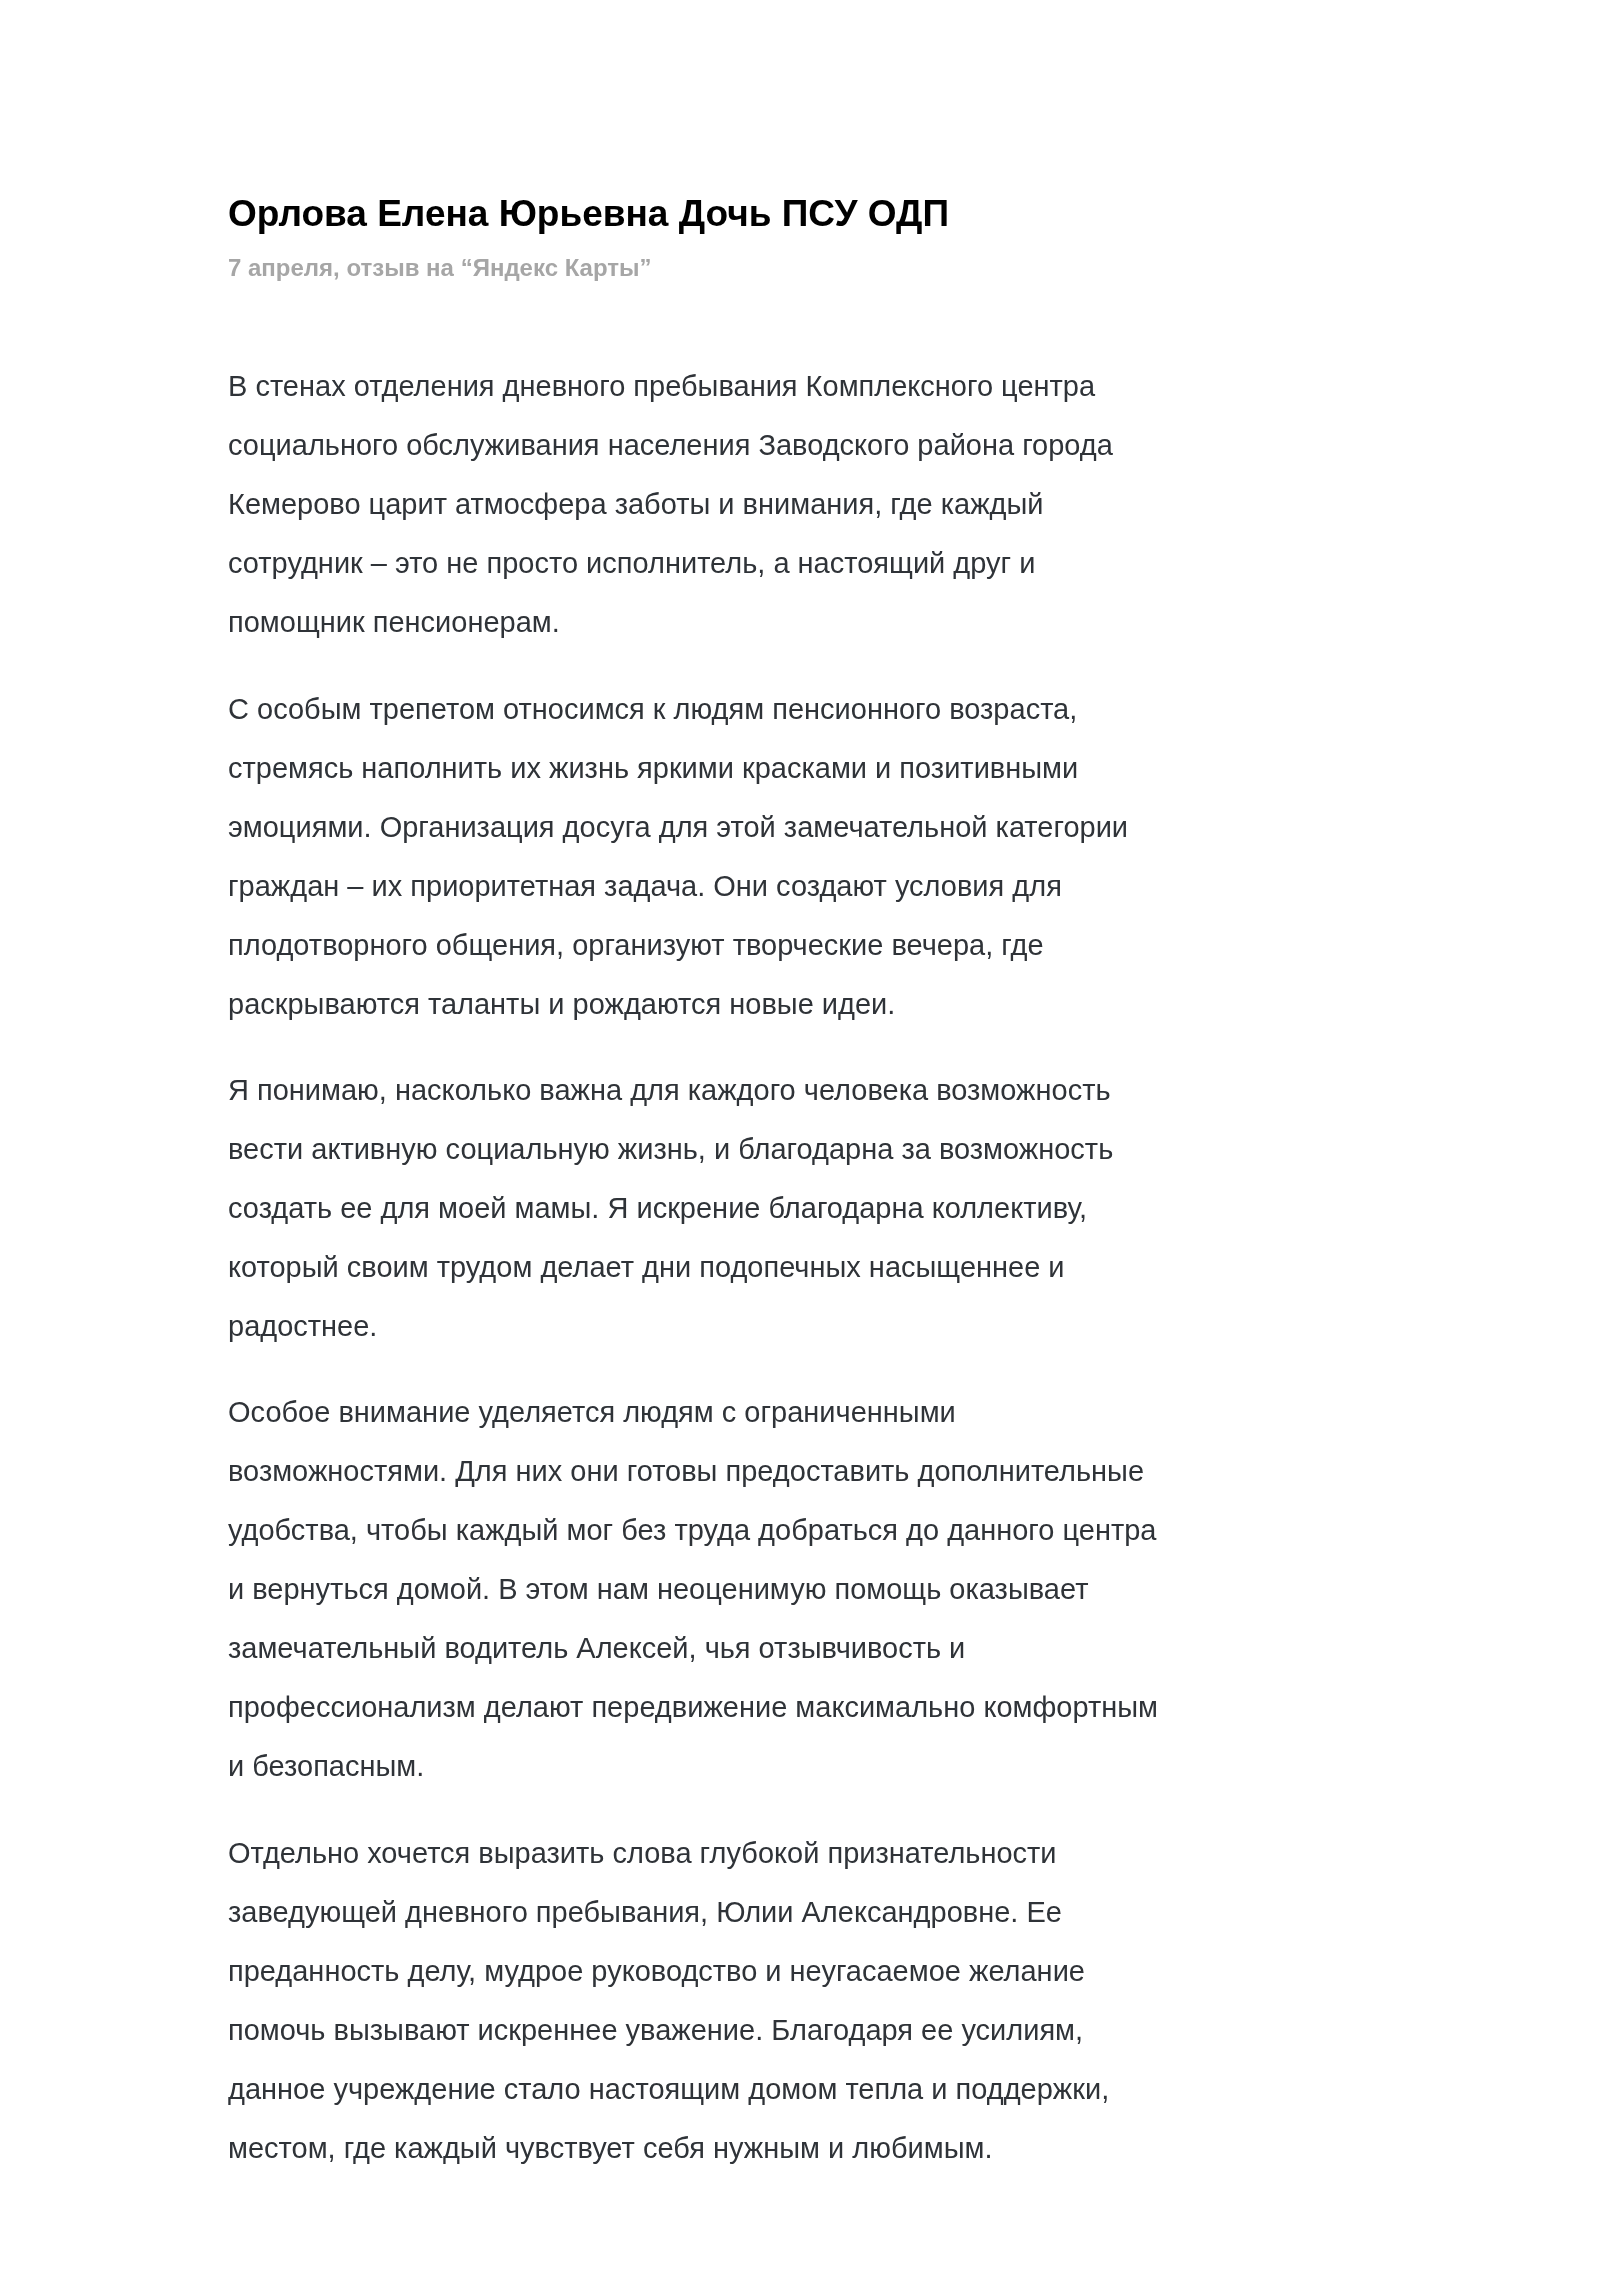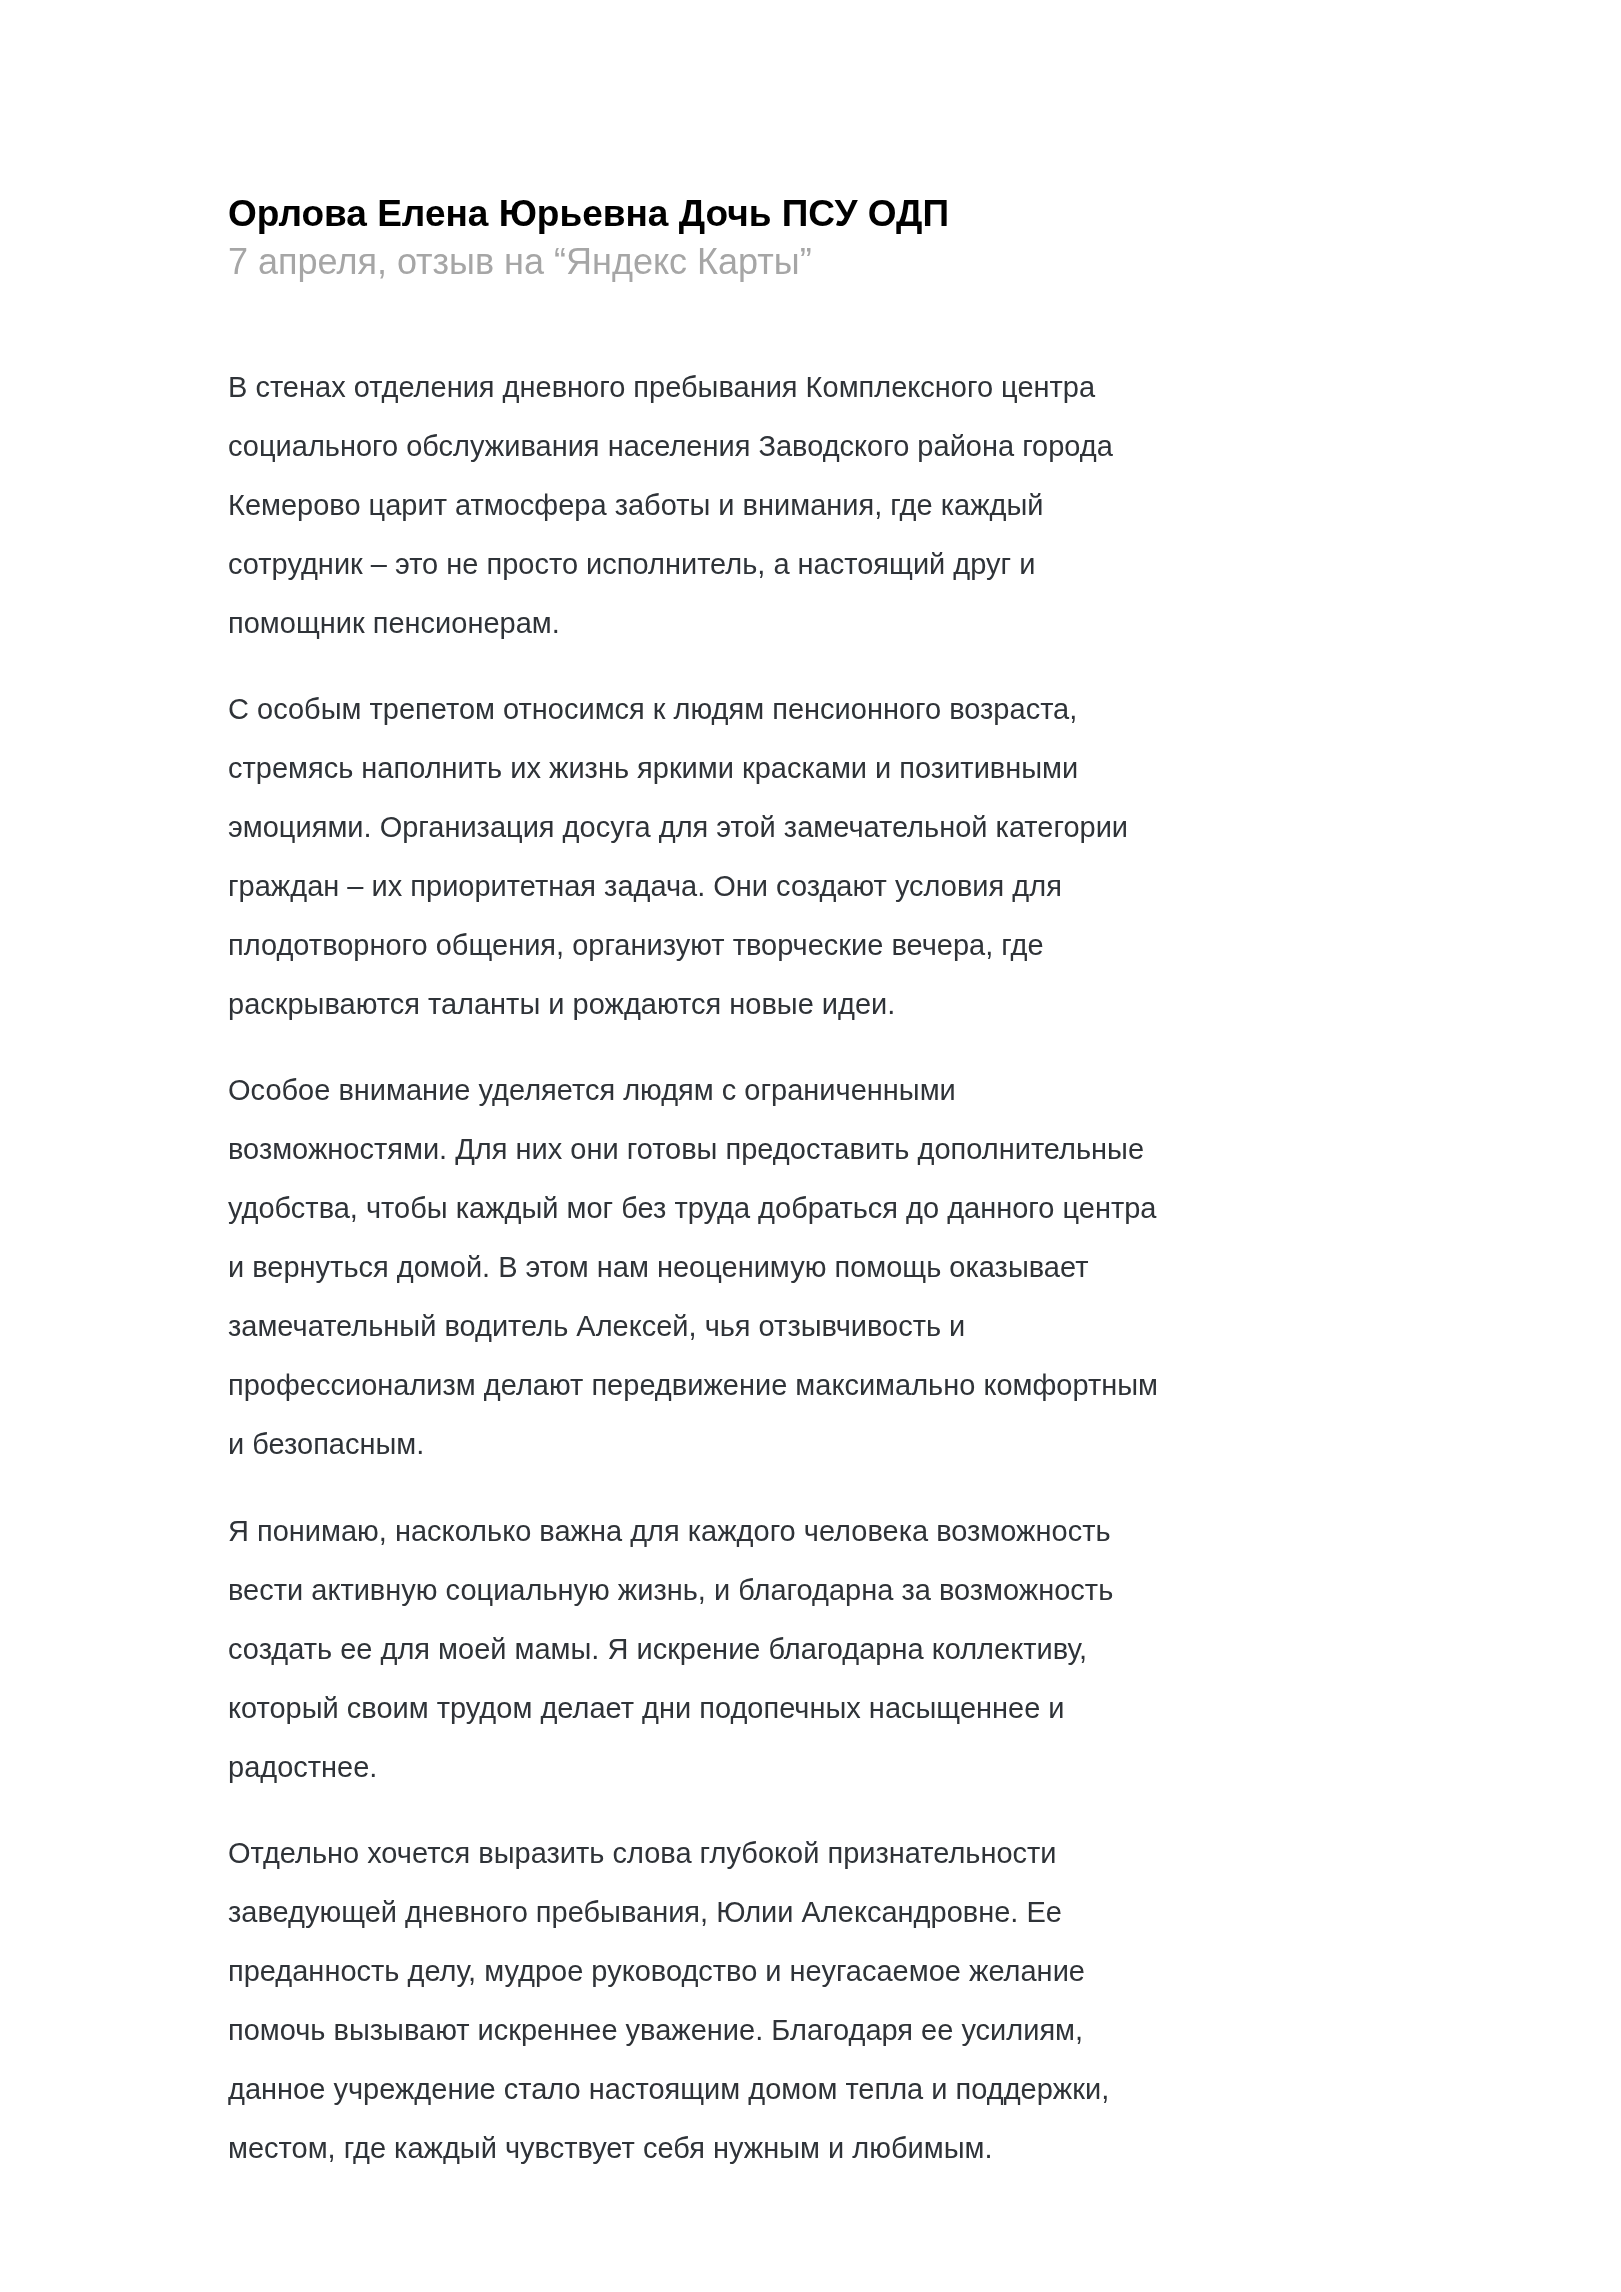--- a/index.html
+++ b/index.html
@@ -18,24 +18,24 @@
     padding: 192px 117px 0 228px;
   }
   .doc-title {
     font-size: 37px;
     line-height: 1.2;
     font-weight: 700;
     color: #000000;
     letter-spacing: 0;
   }
   .doc-subtitle {
-    margin-top: 4px;
-    font-size: 36px;
+    margin-top: 18px;
+    font-size: 24px;
     line-height: 1.2;
-    font-weight: 400;
+    font-weight: 700;
     color: #a6a6a6;
   }
   .body-text {
     margin-top: 74px;
     max-width: 1257px;
   }
   .body-text p {
     font-size: 29px;
     line-height: 59px;
     font-weight: 400;
@@ -51,18 +51,18 @@
 <div class="page">
   <header>
     <h1 class="doc-title">Орлова Елена Юрьевна Дочь ПСУ ОДП</h1>
     <h2 class="doc-subtitle">7 апреля, отзыв на “Яндекс Карты”</h2>
   </header>
 
   <main class="body-text">
 
   <p>В стенах отделения дневного пребывания Комплексного центра социального обслуживания населения Заводского района города Кемерово царит атмосфера заботы и внимания, где каждый сотрудник – это не просто исполнитель, а настоящий друг и помощник пенсионерам.</p>
       <p>С особым трепетом относимся к людям пенсионного возраста, стремясь наполнить их жизнь яркими красками и позитивными эмоциями. Организация досуга для этой замечательной категории граждан – их приоритетная задача. Они создают условия для плодотворного общения, организуют творческие вечера, где раскрываются таланты и рождаются новые идеи.</p>
+      <p>Я понимаю, насколько важна для каждого человека возможность вести активную социальную жизнь, и благодарна за возможность создать ее для моей мамы. Я искрение благодарна коллективу, который своим трудом делает дни подопечных насыщеннее и радостнее.</p>
       <p>Особое внимание уделяется людям с ограниченными возможностями. Для них они готовы предоставить дополнительные удобства, чтобы каждый мог без труда добраться до данного центра и вернуться домой. В этом нам неоценимую помощь оказывает замечательный водитель Алексей, чья отзывчивость и профессионализм делают передвижение максимально комфортным и безопасным.</p>
-      <p>Я понимаю, насколько важна для каждого человека возможность вести активную социальную жизнь, и благодарна за возможность создать ее для моей мамы. Я искрение благодарна коллективу, который своим трудом делает дни подопечных насыщеннее и радостнее.</p>
       <p>Отдельно хочется выразить слова глубокой признательности заведующей дневного пребывания, Юлии Александровне. Ее преданность делу, мудрое руководство и неугасаемое желание помочь вызывают искреннее уважение. Благодаря ее усилиям, данное учреждение стало настоящим домом тепла и поддержки, местом, где каждый чувствует себя нужным и любимым.</p>
     </main>
 </div>
 
 
 </body></html>

